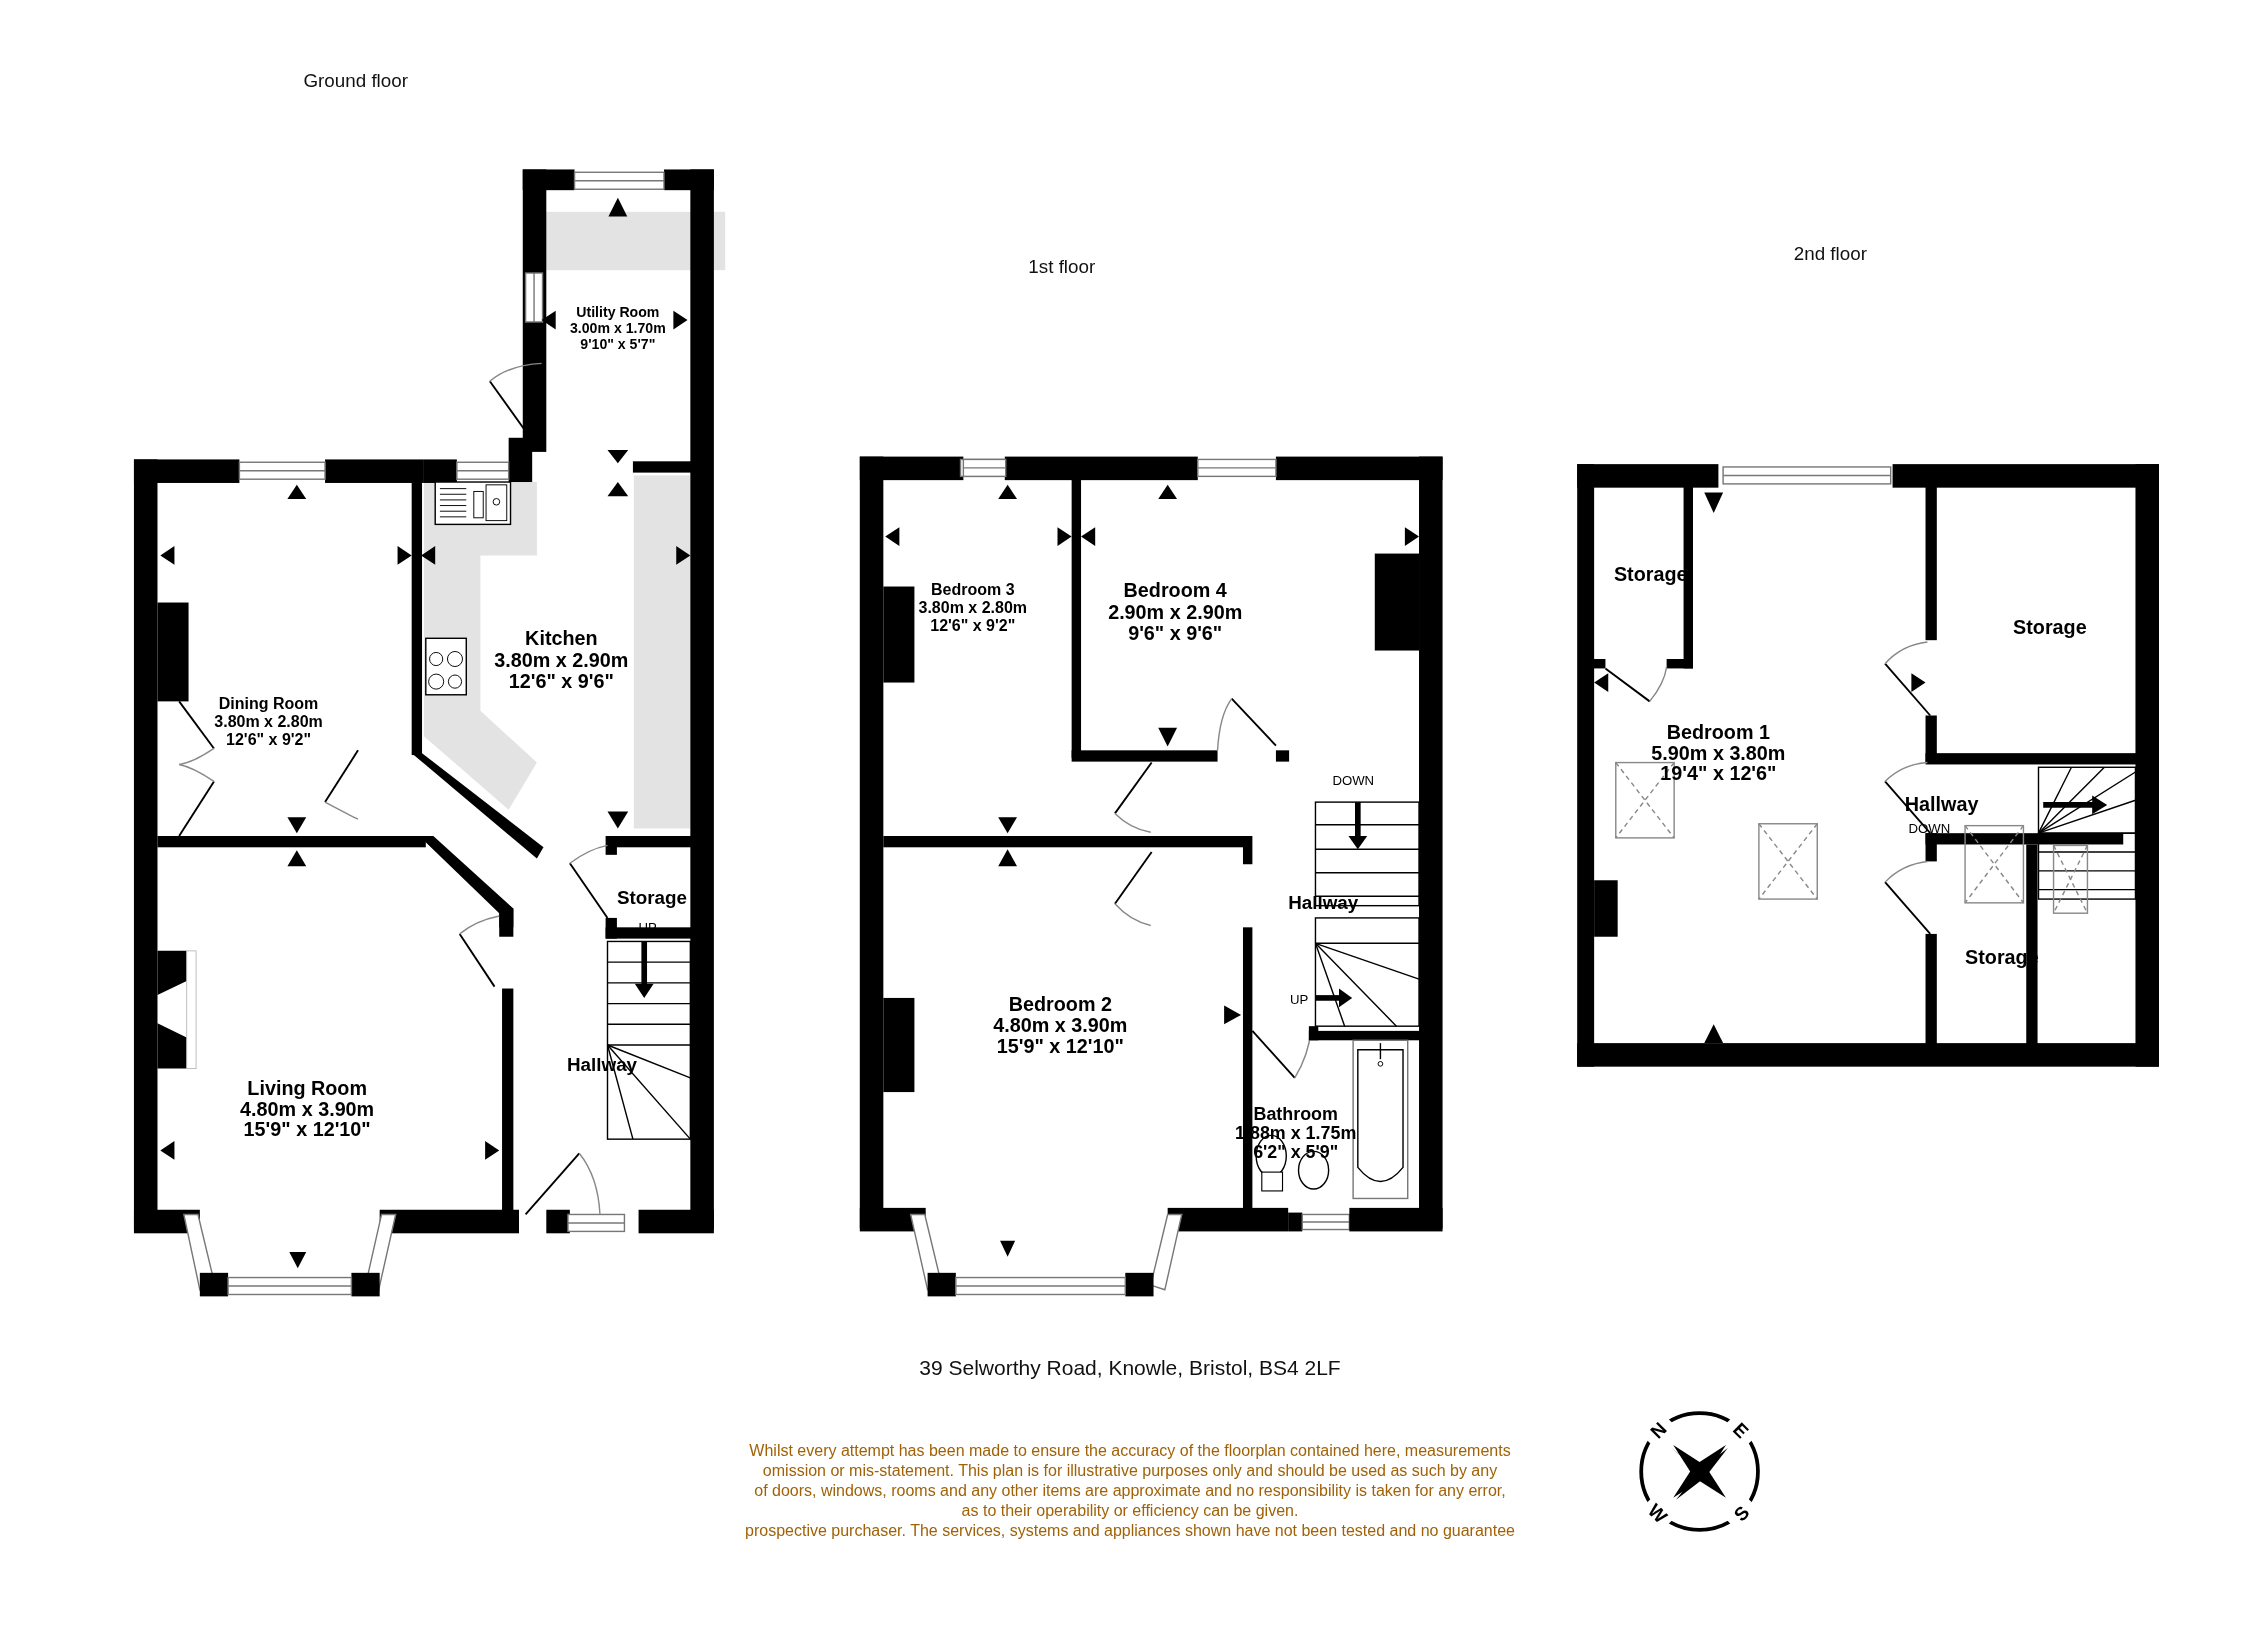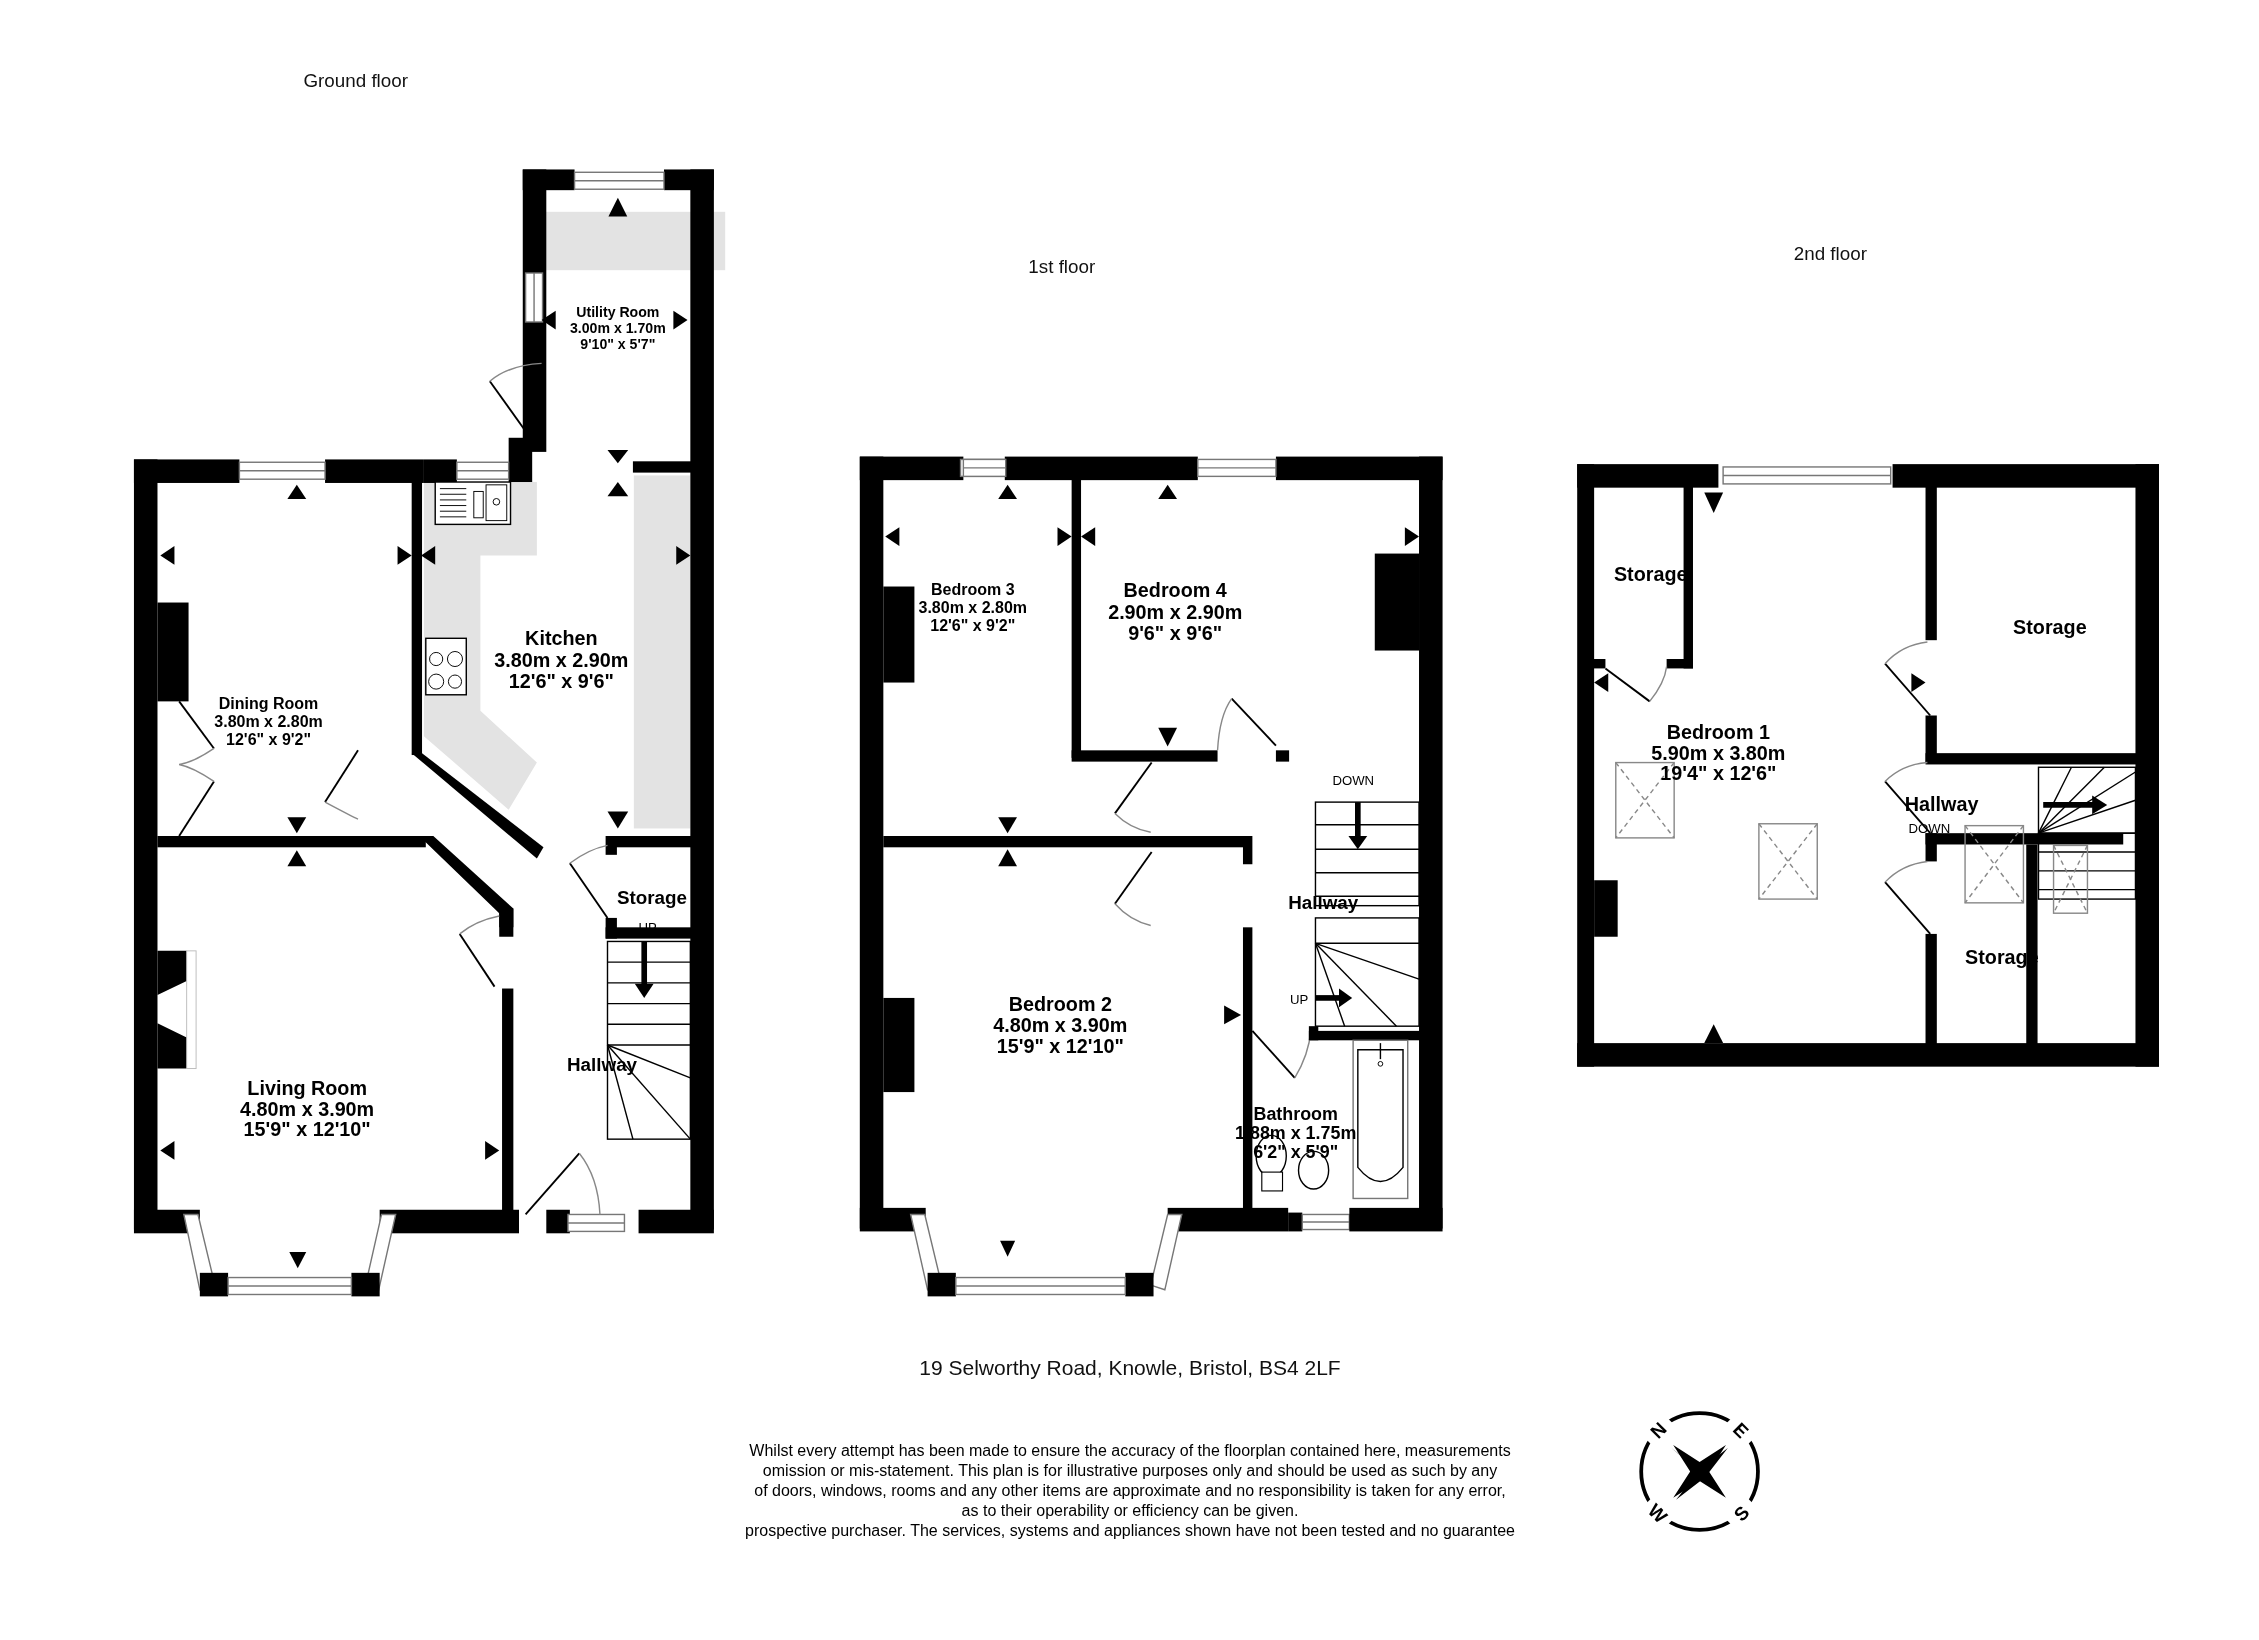--- a/index.html
+++ b/index.html
@@ -6,21 +6,21 @@
   body { width: 2260px; height: 1640px; position: relative; overflow: hidden;
          font-family: "Liberation Sans", sans-serif; color: #000; }
   svg { position: absolute; left: 0; top: 0; }
   .floor-label { font-family: "Liberation Sans", sans-serif; font-size: 20px; fill: #111; }
   .room-name { font-family: "Liberation Sans", sans-serif; font-weight: bold; fill: #000; }
   .room-dim { font-family: "Liberation Sans", sans-serif; font-weight: bold; fill: #000; }
   .stair-label { font-family: "Liberation Sans", sans-serif; font-size: 14px; fill: #000; }
   .address { position: absolute; left: 0; width: 2260px; top: 1356px; text-align: center;
              font-size: 21px; color: #111; }
   .disclaimer { position: absolute; left: 678px; width: 904px; top: 1441px; text-align: center;
-                font-size: 16px; line-height: 20px; color: #000000; }
+                font-size: 16px; line-height: 20px; color: #a16207; }
   .disclaimer div { white-space: nowrap; }
 </style>
 </head>
 <body>
 
 <svg width="2260" height="1640" viewBox="0 0 2400 1742" xmlns="http://www.w3.org/2000/svg">
   <defs>
     <marker id="ah" markerWidth="4" markerHeight="4" refX="2" refY="2" orient="auto">
         <path d="M0,0 L4,2 L0,4 z" fill="#000"></path>
       </marker>
@@ -403,21 +403,21 @@
     <rect x="-16" y="-68" width="32" height="12" fill="#fff" transform="rotate(45)"></rect>
     <rect x="-16" y="-68" width="32" height="12" fill="#fff" transform="rotate(135)"></rect>
     <rect x="-16" y="-68" width="32" height="12" fill="#fff" transform="rotate(225)"></rect>
     <text font-family="Liberation Sans, sans-serif" font-weight="bold" font-size="20" text-anchor="middle" transform="rotate(-45) translate(0,-55)">N</text>
     <text font-family="Liberation Sans, sans-serif" font-weight="bold" font-size="20" text-anchor="middle" transform="rotate(45) translate(0,-55)">E</text>
     <text font-family="Liberation Sans, sans-serif" font-weight="bold" font-size="20" text-anchor="middle" transform="rotate(-45) translate(0,70)">S</text>
     <text font-family="Liberation Sans, sans-serif" font-weight="bold" font-size="20" text-anchor="middle" transform="rotate(45) translate(0,70)">W</text>
   </g>
 </svg>
 
-<div class="address">19 Selworthy Road, Knowle, Bristol, BS4 2LF</div>
+<div class="address">39 Selworthy Road, Knowle, Bristol, BS4 2LF</div>
 
 <div class="disclaimer">
   <div>Whilst every attempt has been made to ensure the accuracy of the floorplan contained here, measurements</div>
   <div>omission or mis-statement. This plan is for illustrative purposes only and should be used as such by any</div>
   <div>of doors, windows, rooms and any other items are approximate and no responsibility is taken for any error,</div>
   <div>as to their operability or efficiency can be given.</div>
   <div>prospective purchaser. The services, systems and appliances shown have not been tested and no guarantee</div>
 </div>
 
 

